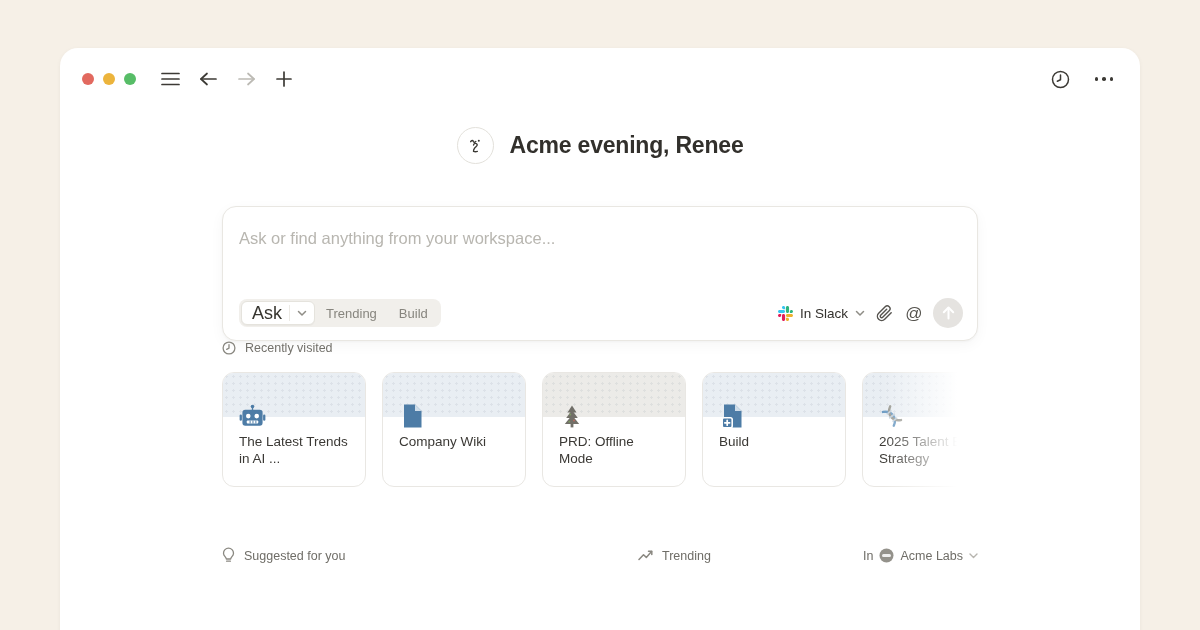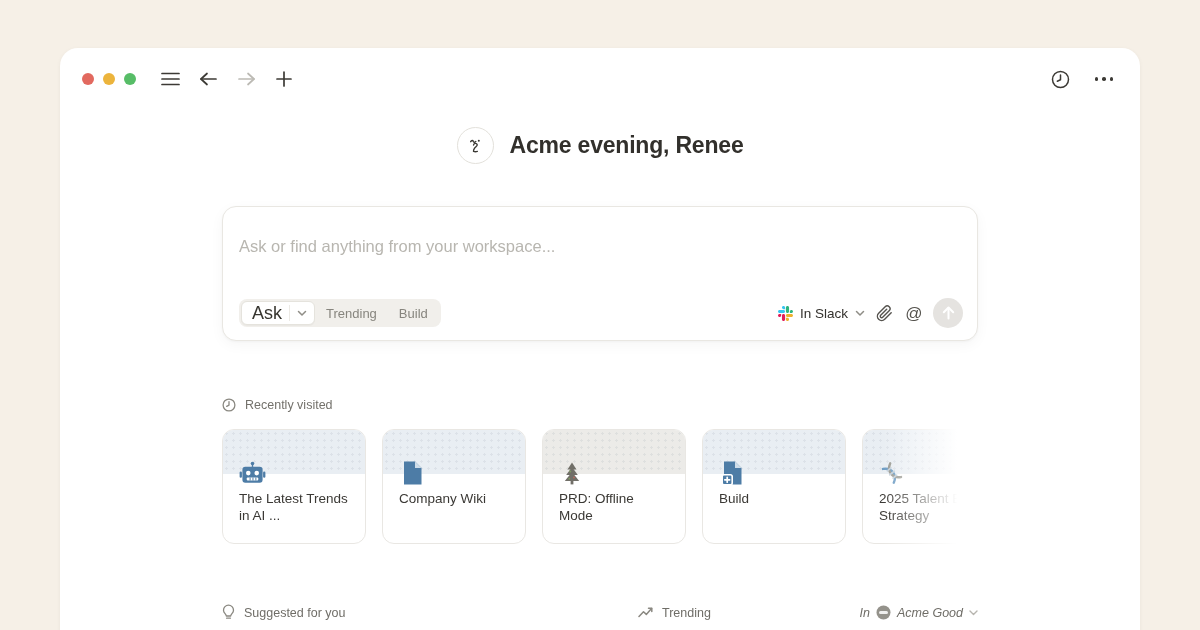--- a/index.html
+++ b/index.html
@@ -29,21 +29,21 @@
   .content { width:756px; margin:0 auto; }
   
   .greeting { display:flex; align-items:center; justify-content:center; gap:16px; margin-top:37px; }
   .face-circle { width:37px; height:37px; border-radius:50%; border:1px solid #e3e1db; display:flex; align-items:center; justify-content:center; background:#fff; }
   .greeting h1 { font-size:23px; font-weight:700; color:#32302c; letter-spacing:-0.2px; }
   
   .search-card {
     margin-top:42px; height:135px; background:#fff;
     border:1px solid #e9e7e2; border-radius:14px;
     box-shadow:0 4px 14px rgba(0,0,0,0.04), 0 1px 2px rgba(0,0,0,0.03);
-    padding:26px 14px 12px 16px; display:flex; flex-direction:column;
+    padding:18px 14px 12px 16px; display:flex; flex-direction:column;
   }
   .search-input {
     border:none; outline:none; resize:none; width:100%; flex:1;
     font-family:inherit; font-size:16.5px; color:#37352f; background:transparent; padding-top:4px;
   }
   .search-input::placeholder { color:#b8b6b0; }
   .search-toolbar { display:flex; align-items:center; margin-top:6px; }
   .mode-group { display:flex; align-items:center; background:#f1efeb; border-radius:8px; padding:2px; height:28px; }
   .mode-ask {
     display:flex; align-items:center; background:#fff; border:1px solid #e5e3dd;
@@ -53,21 +53,21 @@
   .mode-ask .lbl { font-size:18px; color:#37352f; }
   .mode-ask .chev-wrap { display:flex; align-items:center; justify-content:center; padding:0 7px 0 7px; margin-left:7px; border-left:1px solid #eceae5; height:16px; }
   .mode-pill { font-size:13px; color:#87857e; padding:0 11px; cursor:pointer; }
   .toolbar-right { margin-left:auto; display:flex; align-items:center; gap:8px; }
   .scope { display:flex; align-items:center; gap:7px; cursor:pointer; }
   .scope .lbl { font-size:13.5px; color:#33312d; }
   .icon-btn { display:flex; align-items:center; justify-content:center; width:22px; height:22px; cursor:pointer; }
   .at-glyph { font-size:17px; color:#55534e; line-height:1; }
   .send-btn { width:30px; height:30px; border-radius:50%; background:#e5e3e0; display:flex; align-items:center; justify-content:center; cursor:pointer; }
   
-  .section-label { display:flex; align-items:flex-start; gap:9px; margin-top:57px; font-size:12.5px; color:#73716b; }
+  .section-label { display:flex; align-items:flex-start; gap:9px; font-size:12.5px; color:#73716b; }
   .cards-viewport { position:relative; margin-top:17px; width:756px; overflow:hidden; }
   .cards-row { display:flex; gap:16px; width:800px; }
   .cards-viewport::after {
     content:""; position:absolute; top:0; right:0; bottom:0; width:95px;
     background:linear-gradient(to right, rgba(255,255,255,0), #ffffff 78%);
     pointer-events:none;
   }
   .card {
     width:144px; height:115px; flex:0 0 144px; border:1px solid #e9e7e3; border-radius:12px;
     background:#fff; position:relative; overflow:hidden; cursor:pointer;
@@ -81,21 +81,21 @@
   .card-head.gray { background-color:#ecebe8; }
   .card-icon { position:absolute; left:15px; top:29px; width:28px; height:28px; display:flex; align-items:center; justify-content:center; }
   .card-title { padding:16px 16px 0 16px; font-size:13.5px; line-height:17px; color:#3b3935; font-weight:500; }
   
   .bottom-row { display:grid; grid-template-columns:416px 1fr; margin-top:60px; }
   .bottom-left { display:flex; align-items:center; gap:9px; }
   .bottom-right { display:flex; align-items:center; }
   .sec-lbl { font-size:12.5px; color:#6f6d67; }
   .trending { display:flex; align-items:flex-start; gap:9px; }
   .ws-filter { margin-left:auto; display:flex; align-items:center; gap:6px; cursor:pointer; }
-  .ws-filter .lbl { font-size:12.5px; color:#6f6d67;font-style:italic; }
+  .ws-filter .lbl { font-size:12.5px; color:#6f6d67; }
   svg { display:block; }
 </style>
 </head>
 <body>
 
 <div class="window">
 
   <div class="topbar">
     <div class="traffic">
       <span class="dot r"></span>
@@ -333,21 +333,21 @@
           <span class="sec-lbl">Trending</span>
         </div>
         <div class="ws-filter">
           <span class="lbl">In</span>
           <span>
             <svg width="15" height="15" viewBox="0 0 15 15">
               <circle cx="7.5" cy="7.5" r="7" fill="#94928b"></circle>
               <rect x="3" y="6" width="9" height="3" rx="1.5" fill="#ffffff" opacity="0.85"></rect>
             </svg>
           </span>
-          <span class="lbl">Acme Good</span>
+          <span class="lbl">Acme Labs</span>
           <svg width="9" height="6" viewBox="0 0 9 6" fill="none">
               <polyline points="1,1 4.5,4.5 8,1" stroke="#b7b5af" stroke-width="1.4" stroke-linecap="round" stroke-linejoin="round"></polyline>
             </svg>
         </div>
       </div>
     </div>
 
   </div>
 </div>
 

